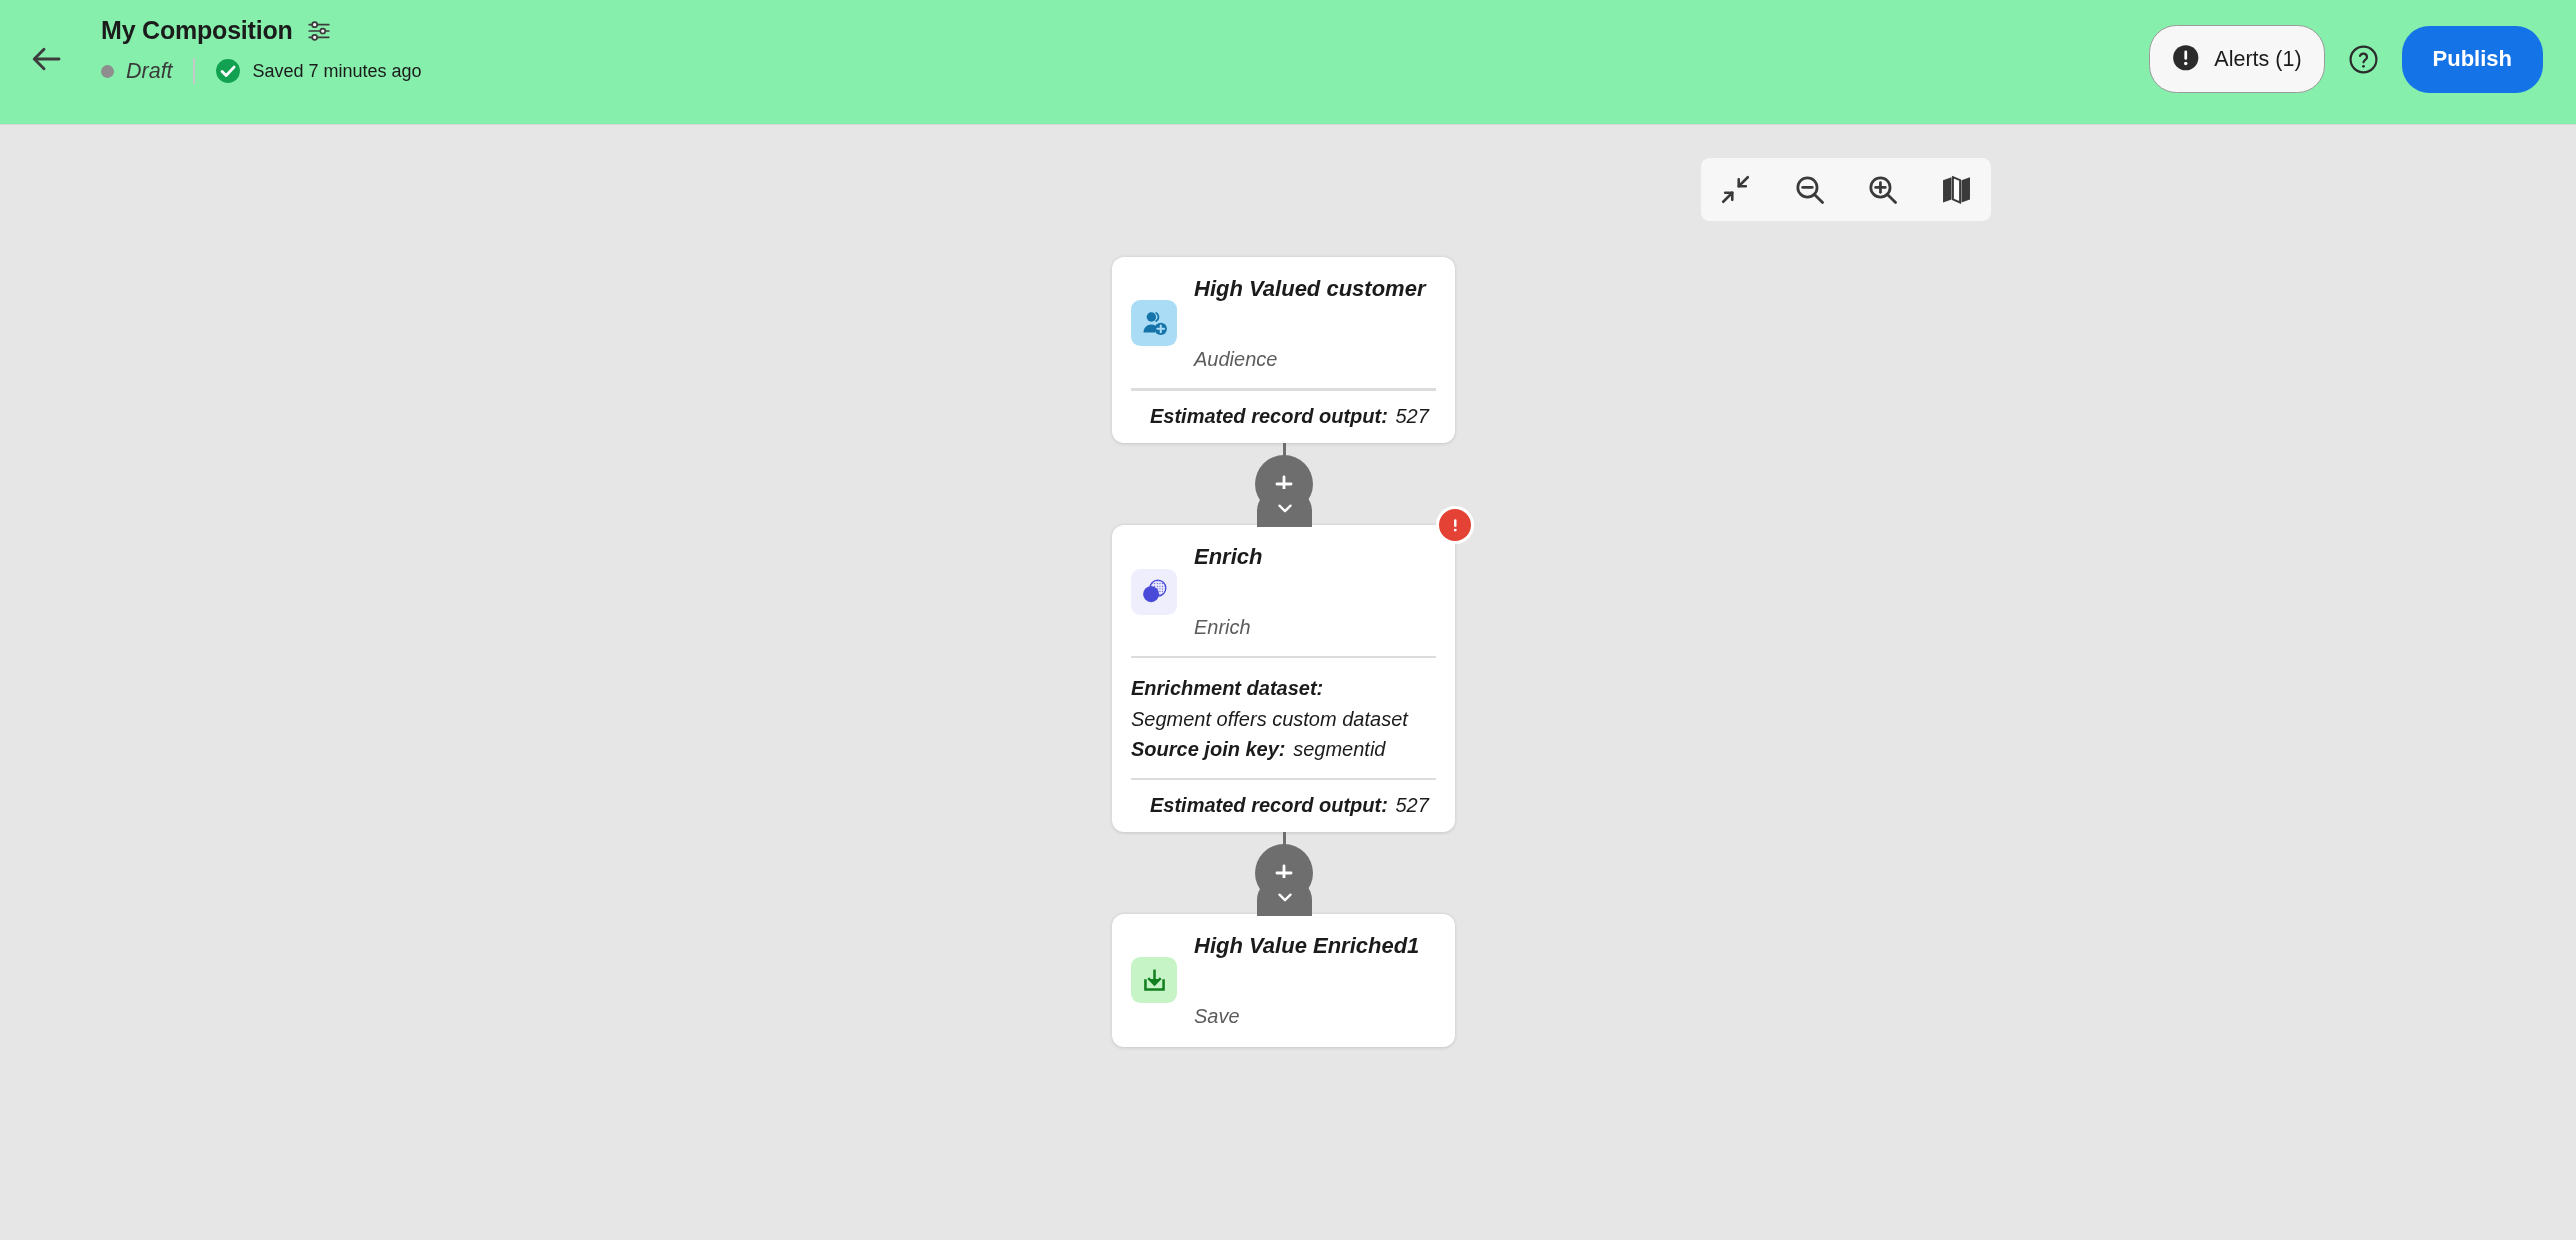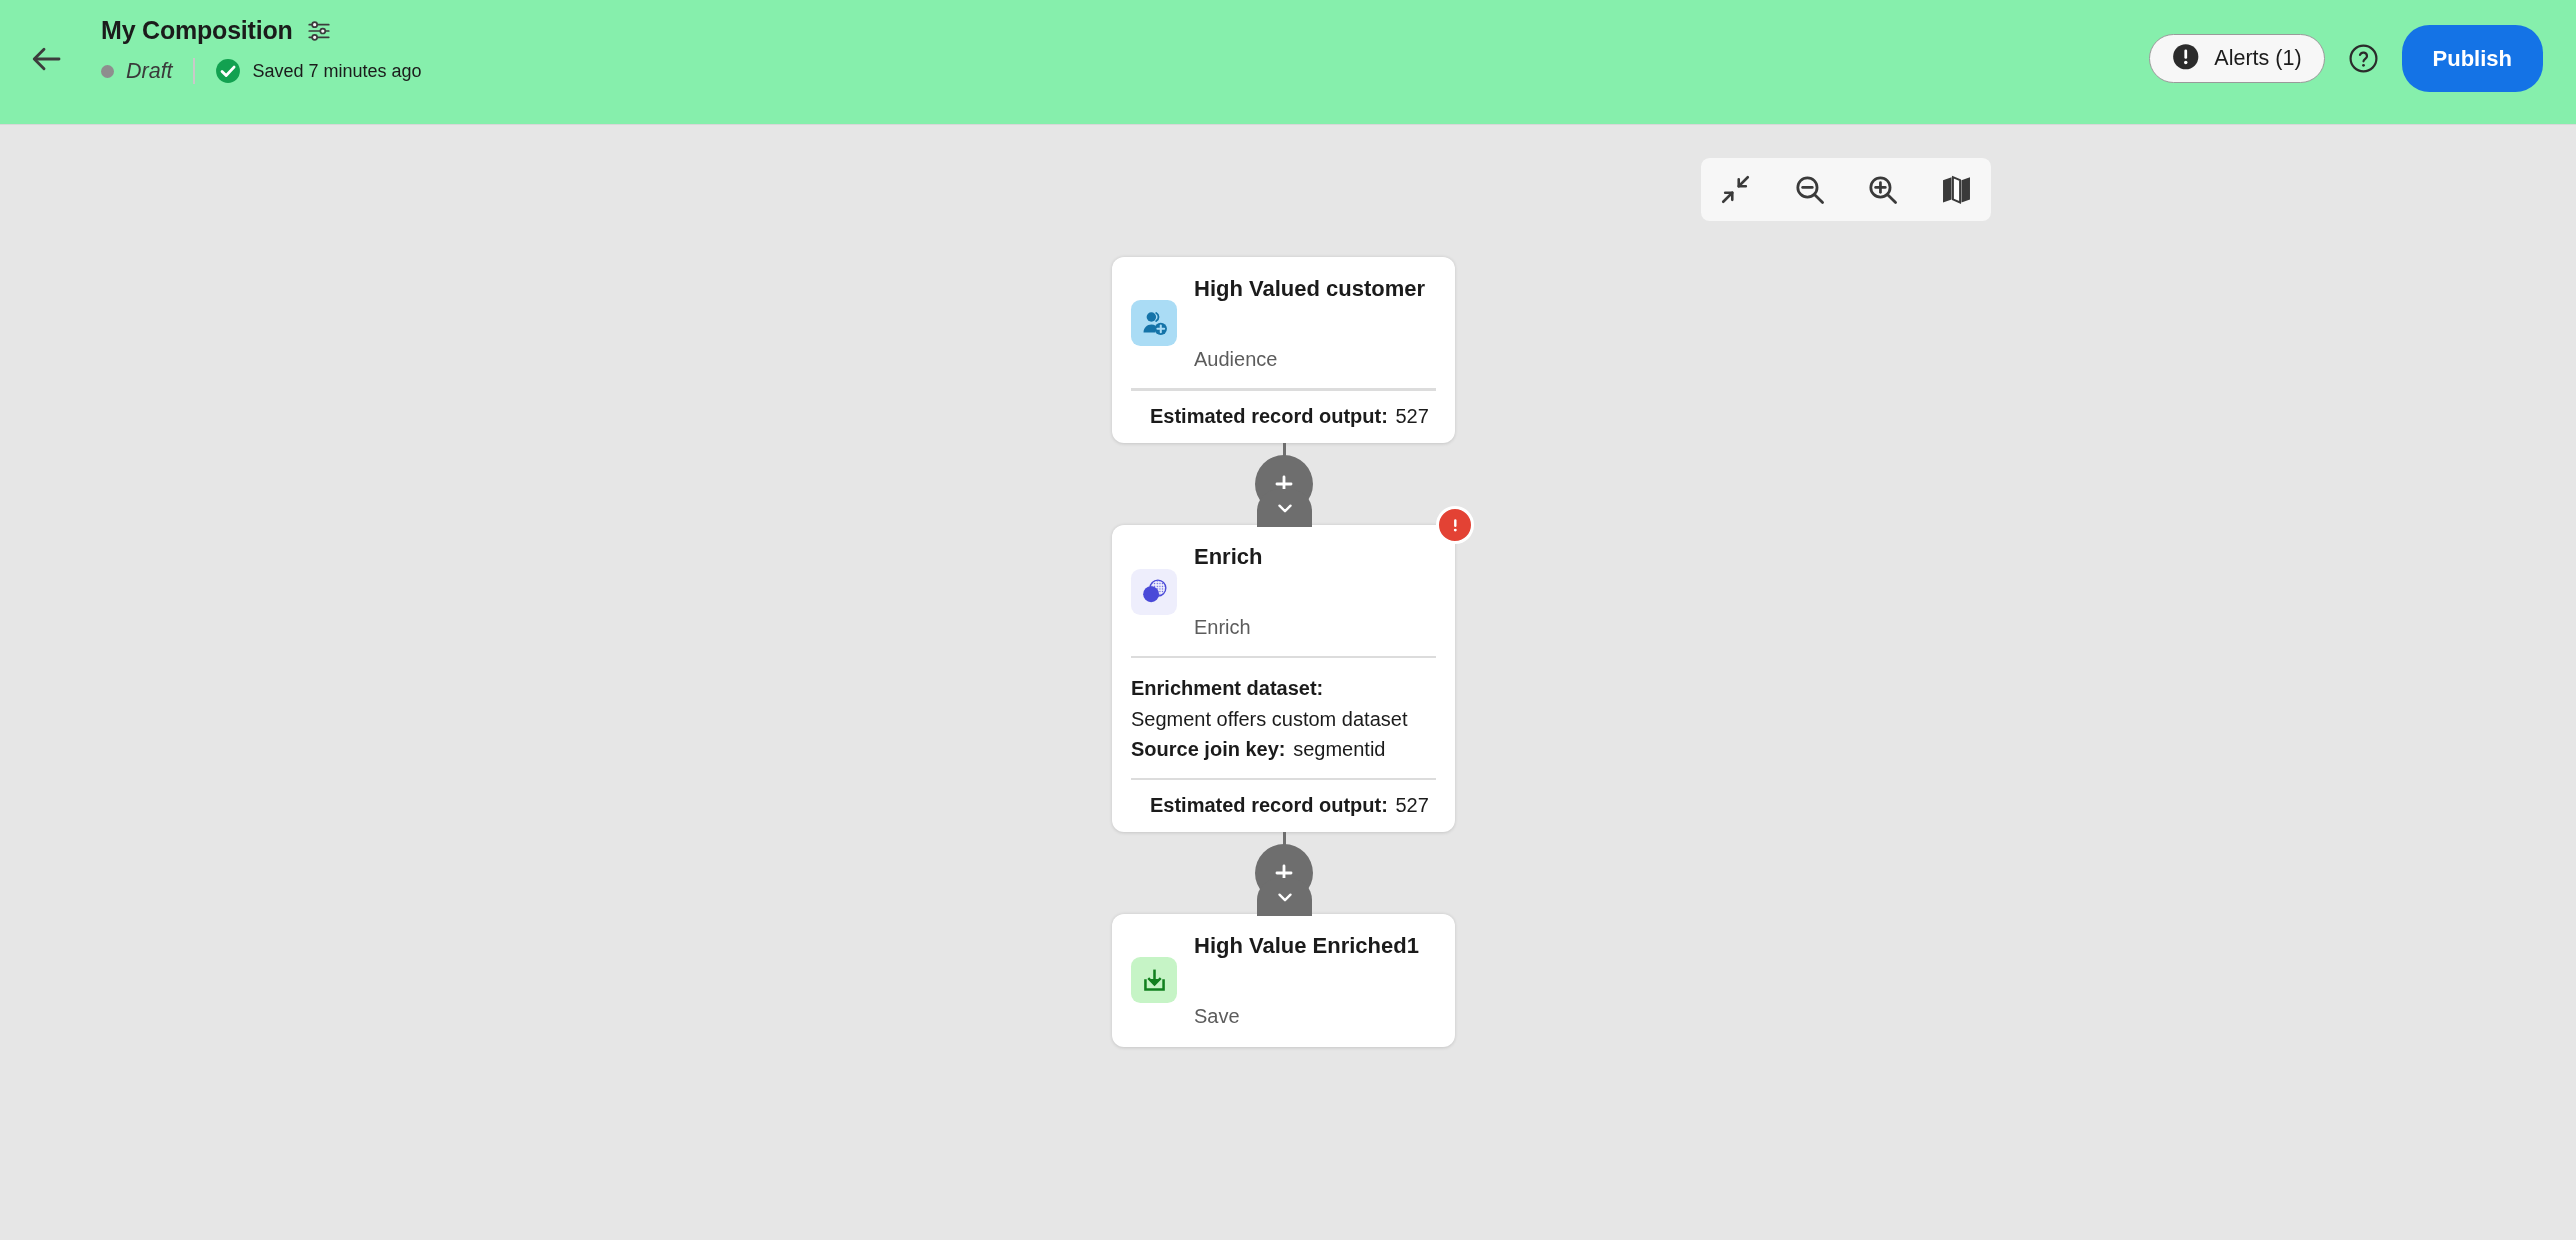--- a/index.html
+++ b/index.html
@@ -86,21 +86,21 @@
     position: absolute;
     right: 33px; top: 25px;
     display: flex;
     align-items: center;
     gap: 22px;
   }
   .alerts-btn {
     display: flex;
     align-items: center;
     gap: 14.6px;
-    height: 49px;
+    height: 68px;
     padding: 0 22px;
     border: 1.7px solid #9a9a9a;
     border-radius: 27.5px;
     background: #f7f7f7;
     cursor: pointer;
     justify-content: space-between;
   }
   .alerts-label {
     font-size: 21.5px;
     color: #1b1b1b;
@@ -125,20 +125,21 @@
   }
 
   
   .canvas {
     position: absolute;
     top: 127px; left: 0;
     width: 2036px;
     height: 1114px;
     background: #e6e6e6;
     overflow: hidden;
+    font-style: italic;
   }
 
   .zoom-toolbar {
     position: absolute;
     right: 45px; top: 31px;
     height: 63px;
     background: #f7f7f7;
     border-radius: 8.6px;
     display: flex;
     align-items: center;

